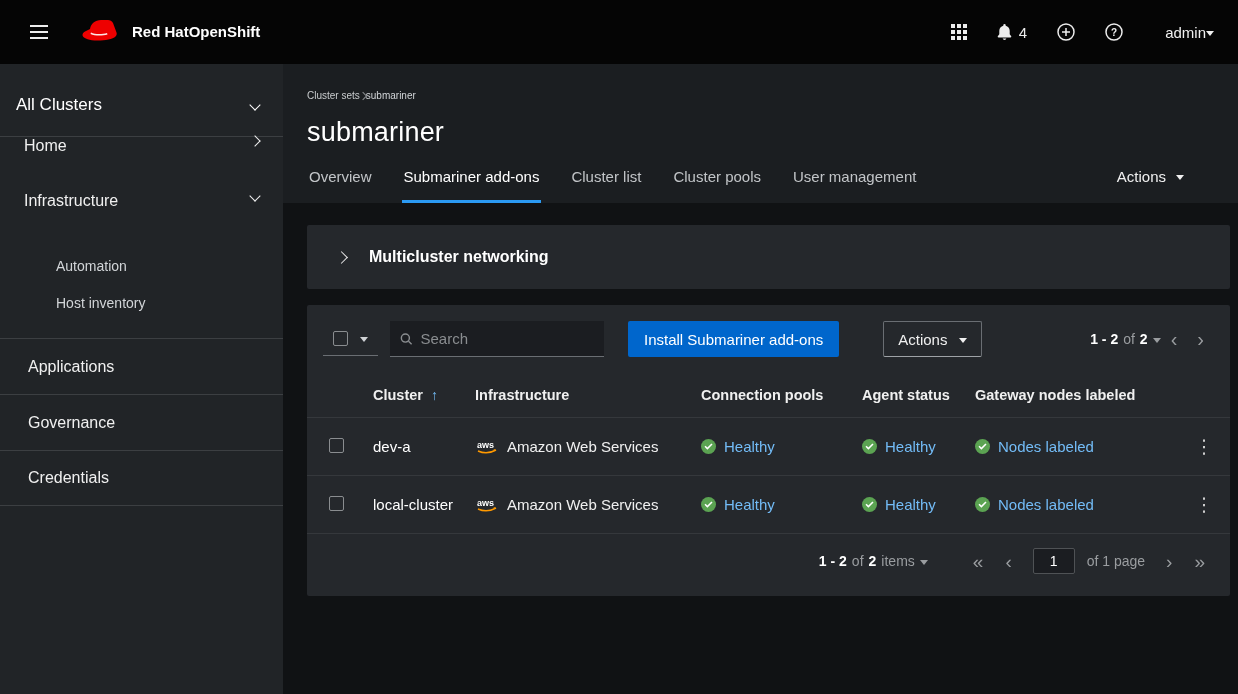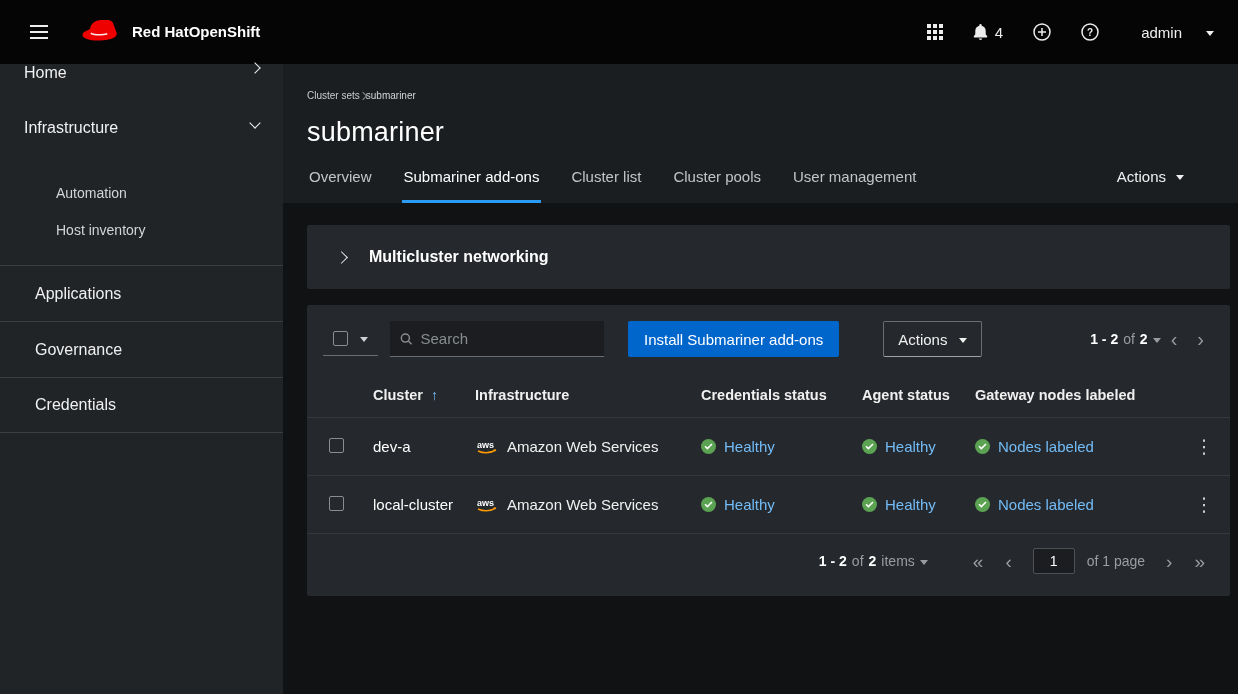--- a/index.html
+++ b/index.html
@@ -17,39 +17,39 @@
 
   
   .topbar{ height:64px; background:var(--topbar); display:flex; align-items:center; padding:0 24px; }
   .hamburger{ background:none; border:none; cursor:pointer; display:flex; flex-direction:column; gap:4px; padding:6px; }
   .hamburger span{ width:18px; height:2px; background:#ededed; display:block; }
   .brand{ display:flex; align-items:center; gap:10px; margin-left:26px; }
   .brand-text{ display:flex; flex-direction:row; line-height:1.15; }
   .brand-text span{ font-size:15px; font-weight:700; color:#fff; }
   .topbar-right{ margin-left:auto; display:flex; align-items:center; gap:30px; }
   .icon-btn{ background:none; border:none; cursor:pointer; display:flex; align-items:center; gap:7px; color:#ededed; font-size:15px; }
-  .user-btn{ background:none; border:none; cursor:pointer; color:#f0f0f0; font-size:15px; display:flex; align-items:center; gap:24px; margin-left:12px; }
+  .user-btn{ background:none; border:none; cursor:pointer; color:#f0f0f0; font-size:15px; display:flex; align-items:center; gap:0; margin-left:12px; }
 
   .caret{ display:inline-block; width:0; height:0; border:4px solid transparent; border-top:5px solid currentColor; position:relative; top:3px; }
   .chev{ display:inline-block; width:8px; height:8px; border-right:1.6px solid currentColor; border-bottom:1.6px solid currentColor; }
   .chev.right{ transform:rotate(-45deg); }
   .chev.down{ transform:rotate(45deg); }
 
   
   .layout{ display:flex; height:630px; }
 
   
   .sidebar{ width:283px; flex-shrink:0; background:var(--sidebar); }
   .perspective{ height:73px; display:flex; align-items:center; justify-content:space-between; padding:10px 24px 0 16px; border-bottom:1px solid var(--border); cursor:pointer; font-size:17px; color:#fff; }
   .nav-item{ height:55px; display:flex; justify-content:space-between; padding:0 24px; font-size:16px; color:#f0f0f0; cursor:pointer; }
   .subnav{ list-style:none; }
   .subnav li{ position:relative; height:37px; display:flex; align-items:center; padding-left:56px; font-size:14px; color:#d2d5d8; cursor:pointer; }
   .subnav li.current{ color:#fff; background:rgba(255,255,255,0.03); }
   .subnav li.current::before{ content:""; position:absolute; left:14px; top:2px; bottom:2px; width:3px; background:var(--blue); }
-  .nav-group{ height:56px; display:flex; align-items:center; padding:0 35px; font-size:16px; color:#f0f0f0; border-top:1px solid var(--border); cursor:pointer; }
+  .nav-group{ height:56px; display:flex; align-items:center; padding:0 28px; font-size:16px; color:#f0f0f0; border-top:1px solid var(--border); cursor:pointer; }
   .nav-group.first{ margin-top:17px; }
   .nav-group.last{ border-bottom:1px solid var(--border); }
 
   
   .main{ flex:1; display:flex; flex-direction:column; overflow:hidden; }
   .page-header{ background:var(--header); padding:26px 24px 0 24px; }
   .breadcrumb{ display:flex; align-items:center; font-size:10px; margin-bottom:16px; }
   .breadcrumb a{ color:#c9ccce; text-decoration:none; cursor:pointer; }
   .crumb-sep{ width:6px; height:6px; color:#8a8d90; position:relative; top:0px; }
   .crumb-current{ color:#d2d5d8; }
@@ -164,20 +164,24 @@
     </button>
     <button class="user-btn">
       <span>admin</span>
       <span class="caret"></span>
     </button>
   </div>
 </header>
 
 <div class="layout">
   <nav class="sidebar">
+    <div class="perspective">
+      <span>All Clusters</span>
+      <span class="chev down"></span>
+    </div>
     <div class="nav-item">
       <span>Home</span>
       <span class="chev right"></span>
     </div>
     <div class="nav-item">
       <span>Infrastructure</span>
       <span class="chev down"></span>
     </div>
     <ul class="subnav">
       <li>
@@ -264,21 +268,21 @@
           <thead>
             <tr>
               <th class="col-check"></th>
               <th class="col-cluster">
                 <button class="sort">
                   <span>Cluster</span>
                   <span class="sort-arrow">↑</span>
                 </button>
               </th>
               <th class="col-infra">Infrastructure</th>
-              <th class="col-conn">Credentials status</th>
+              <th class="col-conn">Connection pools</th>
               <th class="col-agent">Agent status</th>
               <th>Gateway nodes labeled</th>
               <th class="col-kebab"></th>
             </tr>
           </thead>
           <tbody>
             <tr>
               <td class="col-check"><span class="checkbox"></span></td>
               <td class="col-cluster">dev-a</td>
               <td class="col-infra">

